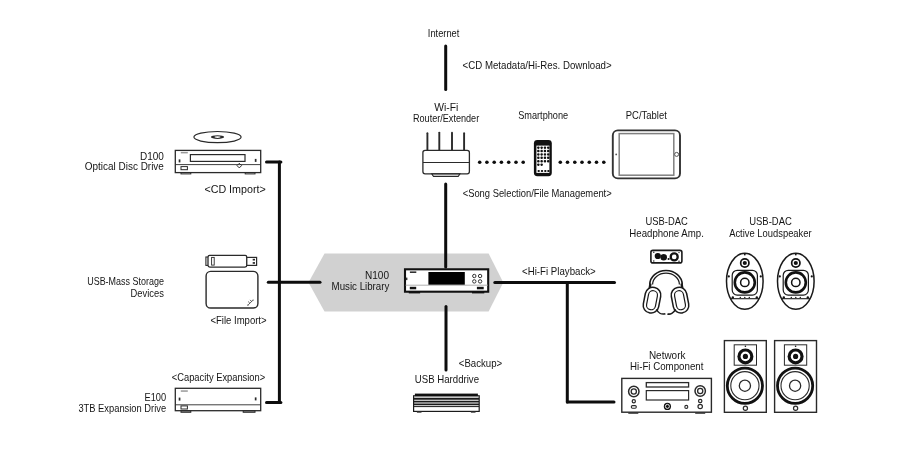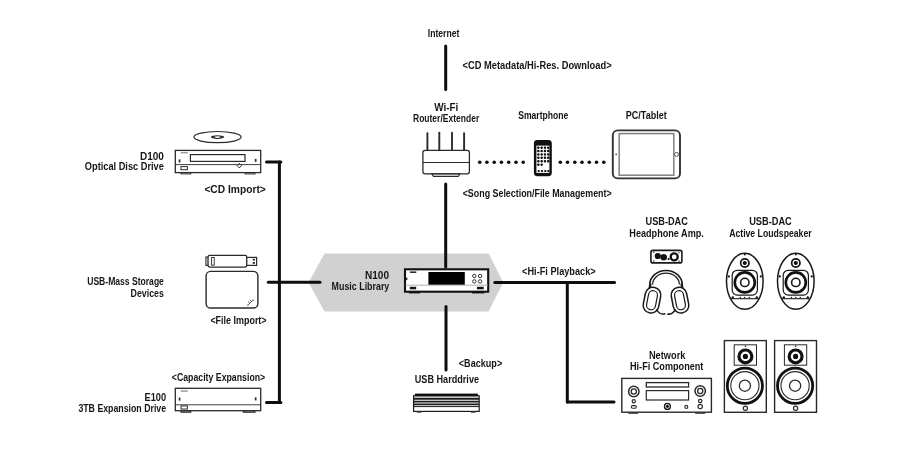--- a/index.html
+++ b/index.html
@@ -1,15 +1,15 @@
 <!DOCTYPE html>
 <html><head><meta charset="utf-8">
 <style>
 html,body{margin:0;padding:0;background:#fff;}
-#c{position:relative;width:836px;height:450px;overflow:hidden;font-weight:bold;}
+#c{position:relative;width:836px;height:450px;overflow:hidden;}
 text{font-family:"Liberation Sans",sans-serif;font-size:10.3px;fill:#151515;}
 </style></head>
 <body>
 <div id="c">
 <svg width="900" height="450" viewBox="0 0 900 450">
 
 <polygon points="308.5,282.5 324.5,253.5 488.6,253.5 503.3,282.5 488.6,311.5 324.5,311.5" fill="#d1d1d1"></polygon>
 
 <g stroke="#0d0d0d" stroke-width="3" stroke-linecap="round" fill="none">
 <line x1="445.7" y1="46" x2="445.7" y2="89.5"></line>

